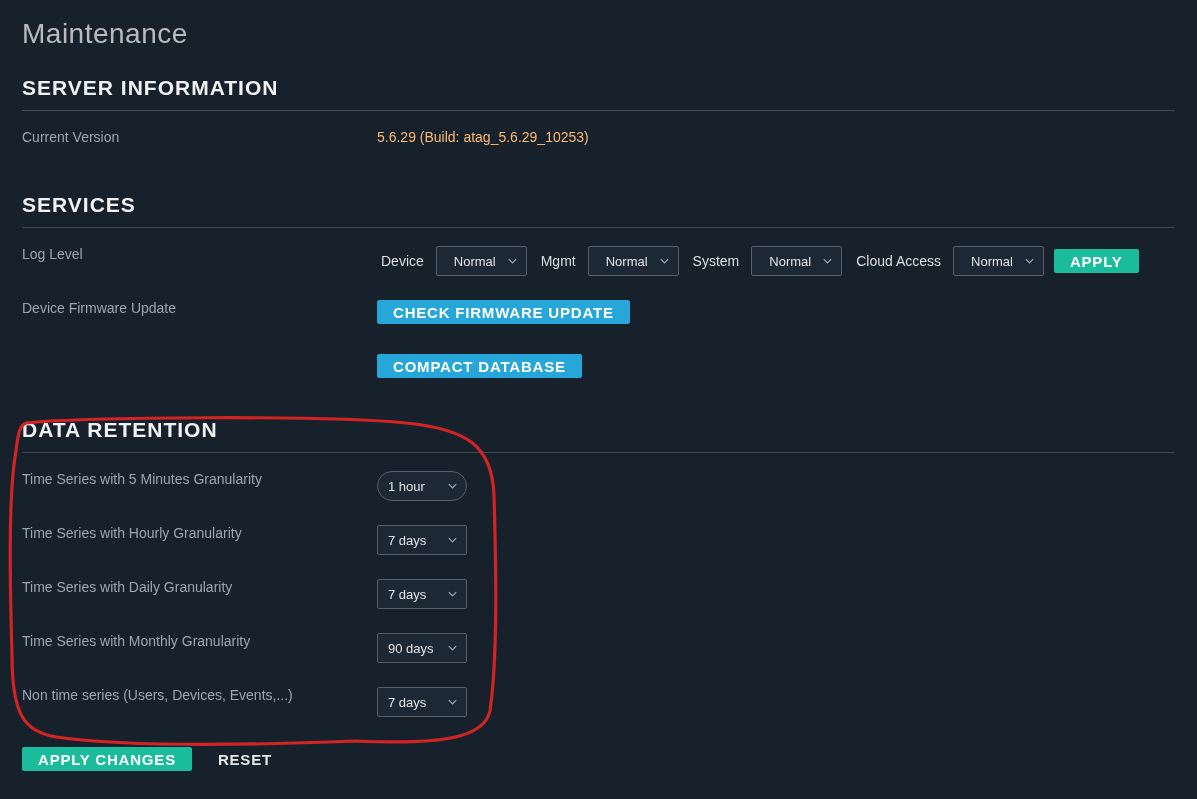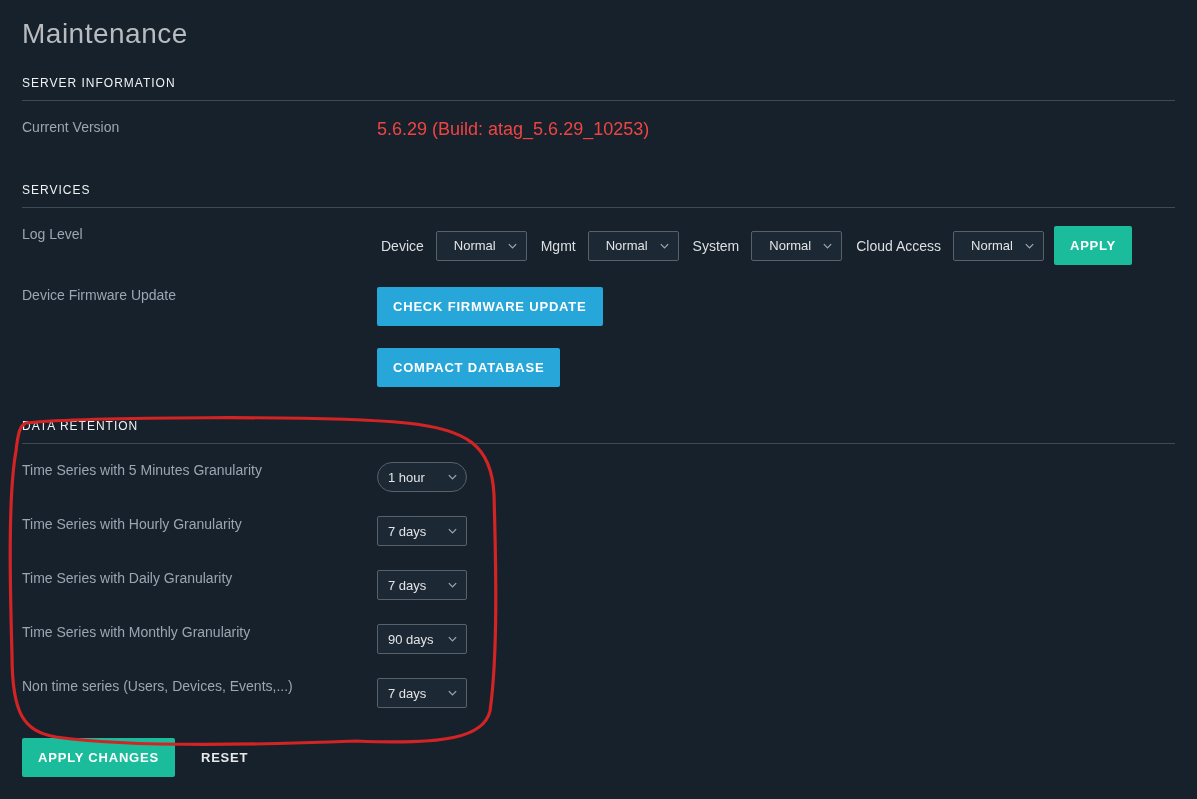--- a/index.html
+++ b/index.html
@@ -33,22 +33,22 @@
     height:100%;
   }
   h1.page-title{
     font-weight:300;
     font-size:28px;
     color:#b8bcc0;
     margin:18px 0 26px 0;
     letter-spacing:.5px;
   }
   h2.section-title{
-    font-weight:400;
-    font-size:12px;
+    font-weight:700;
+    font-size:21px;
     letter-spacing:1px;
     color:#f0f1f2;
     margin:0 0 10px 0;
     text-transform:uppercase;
   }
   .section{
     margin-bottom:32px;
   }
   .hr{
     border:none;
@@ -63,22 +63,22 @@
     min-height:32px;
     gap:27px;
   }
   .row .label{
     min-width:328px;
     max-width:328px;
     color: var(--text-dim);
     font-size:14px;
   }
   .row .value{
-    color:#ef4444;
-    font-size:18px;
+    color:#fdba74;
+    font-size:14px;
   }
   .loglevel-row{
     display:flex;
     align-items:center;
     flex-wrap:wrap;
     gap:10px;
   }
   .sel-label{
     color:#dcdfe2;
     font-size:14px;
@@ -108,25 +108,25 @@
     top:50%;
     transform:translateY(-50%);
     display:inline-block;
     pointer-events:none;
   }
   .chev svg{ display:block; }
   .btn{
     display:inline-flex;
     align-items:center;
     justify-content:center;
-    height:39px;
+    height:24px;
     padding:0 16px;
     border:none;
     border-radius:2px;
-    font-size:13px;
+    font-size:15px;
     font-weight:600;
     letter-spacing:.8px;
     color:#fff;
     cursor:pointer;
     text-transform:uppercase;
     box-sizing:border-box;
   }
   .btn-cyan{ background: var(--btn-cyan); }
   .btn-green{ background: var(--btn-green); }
   .btn-text{

